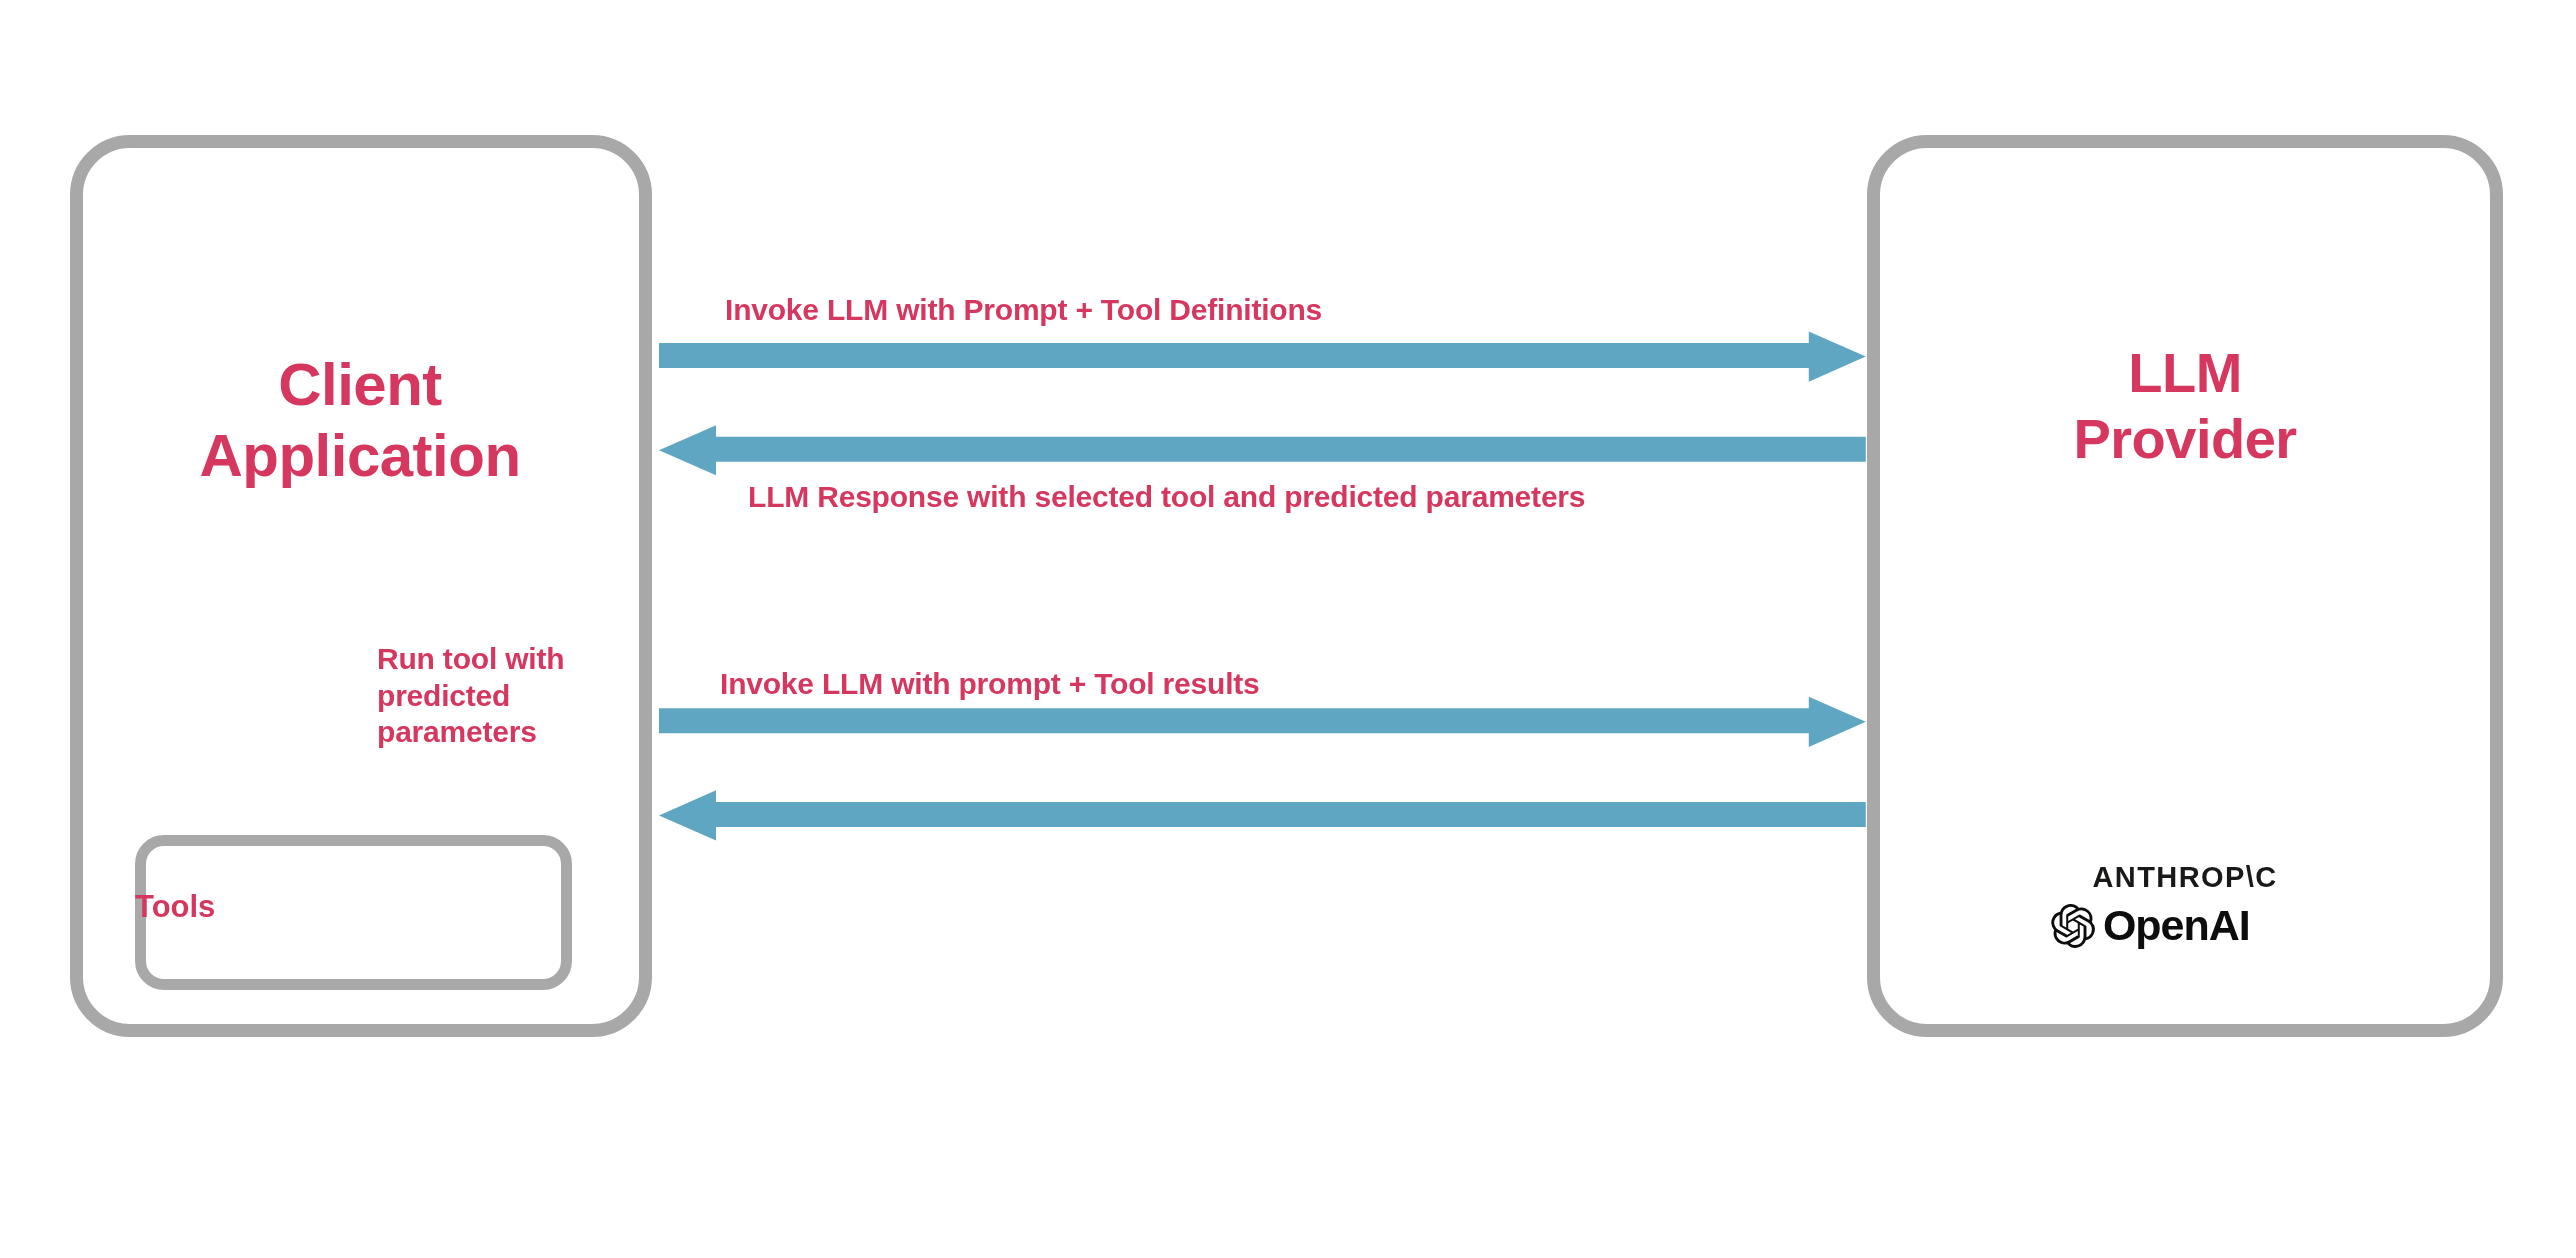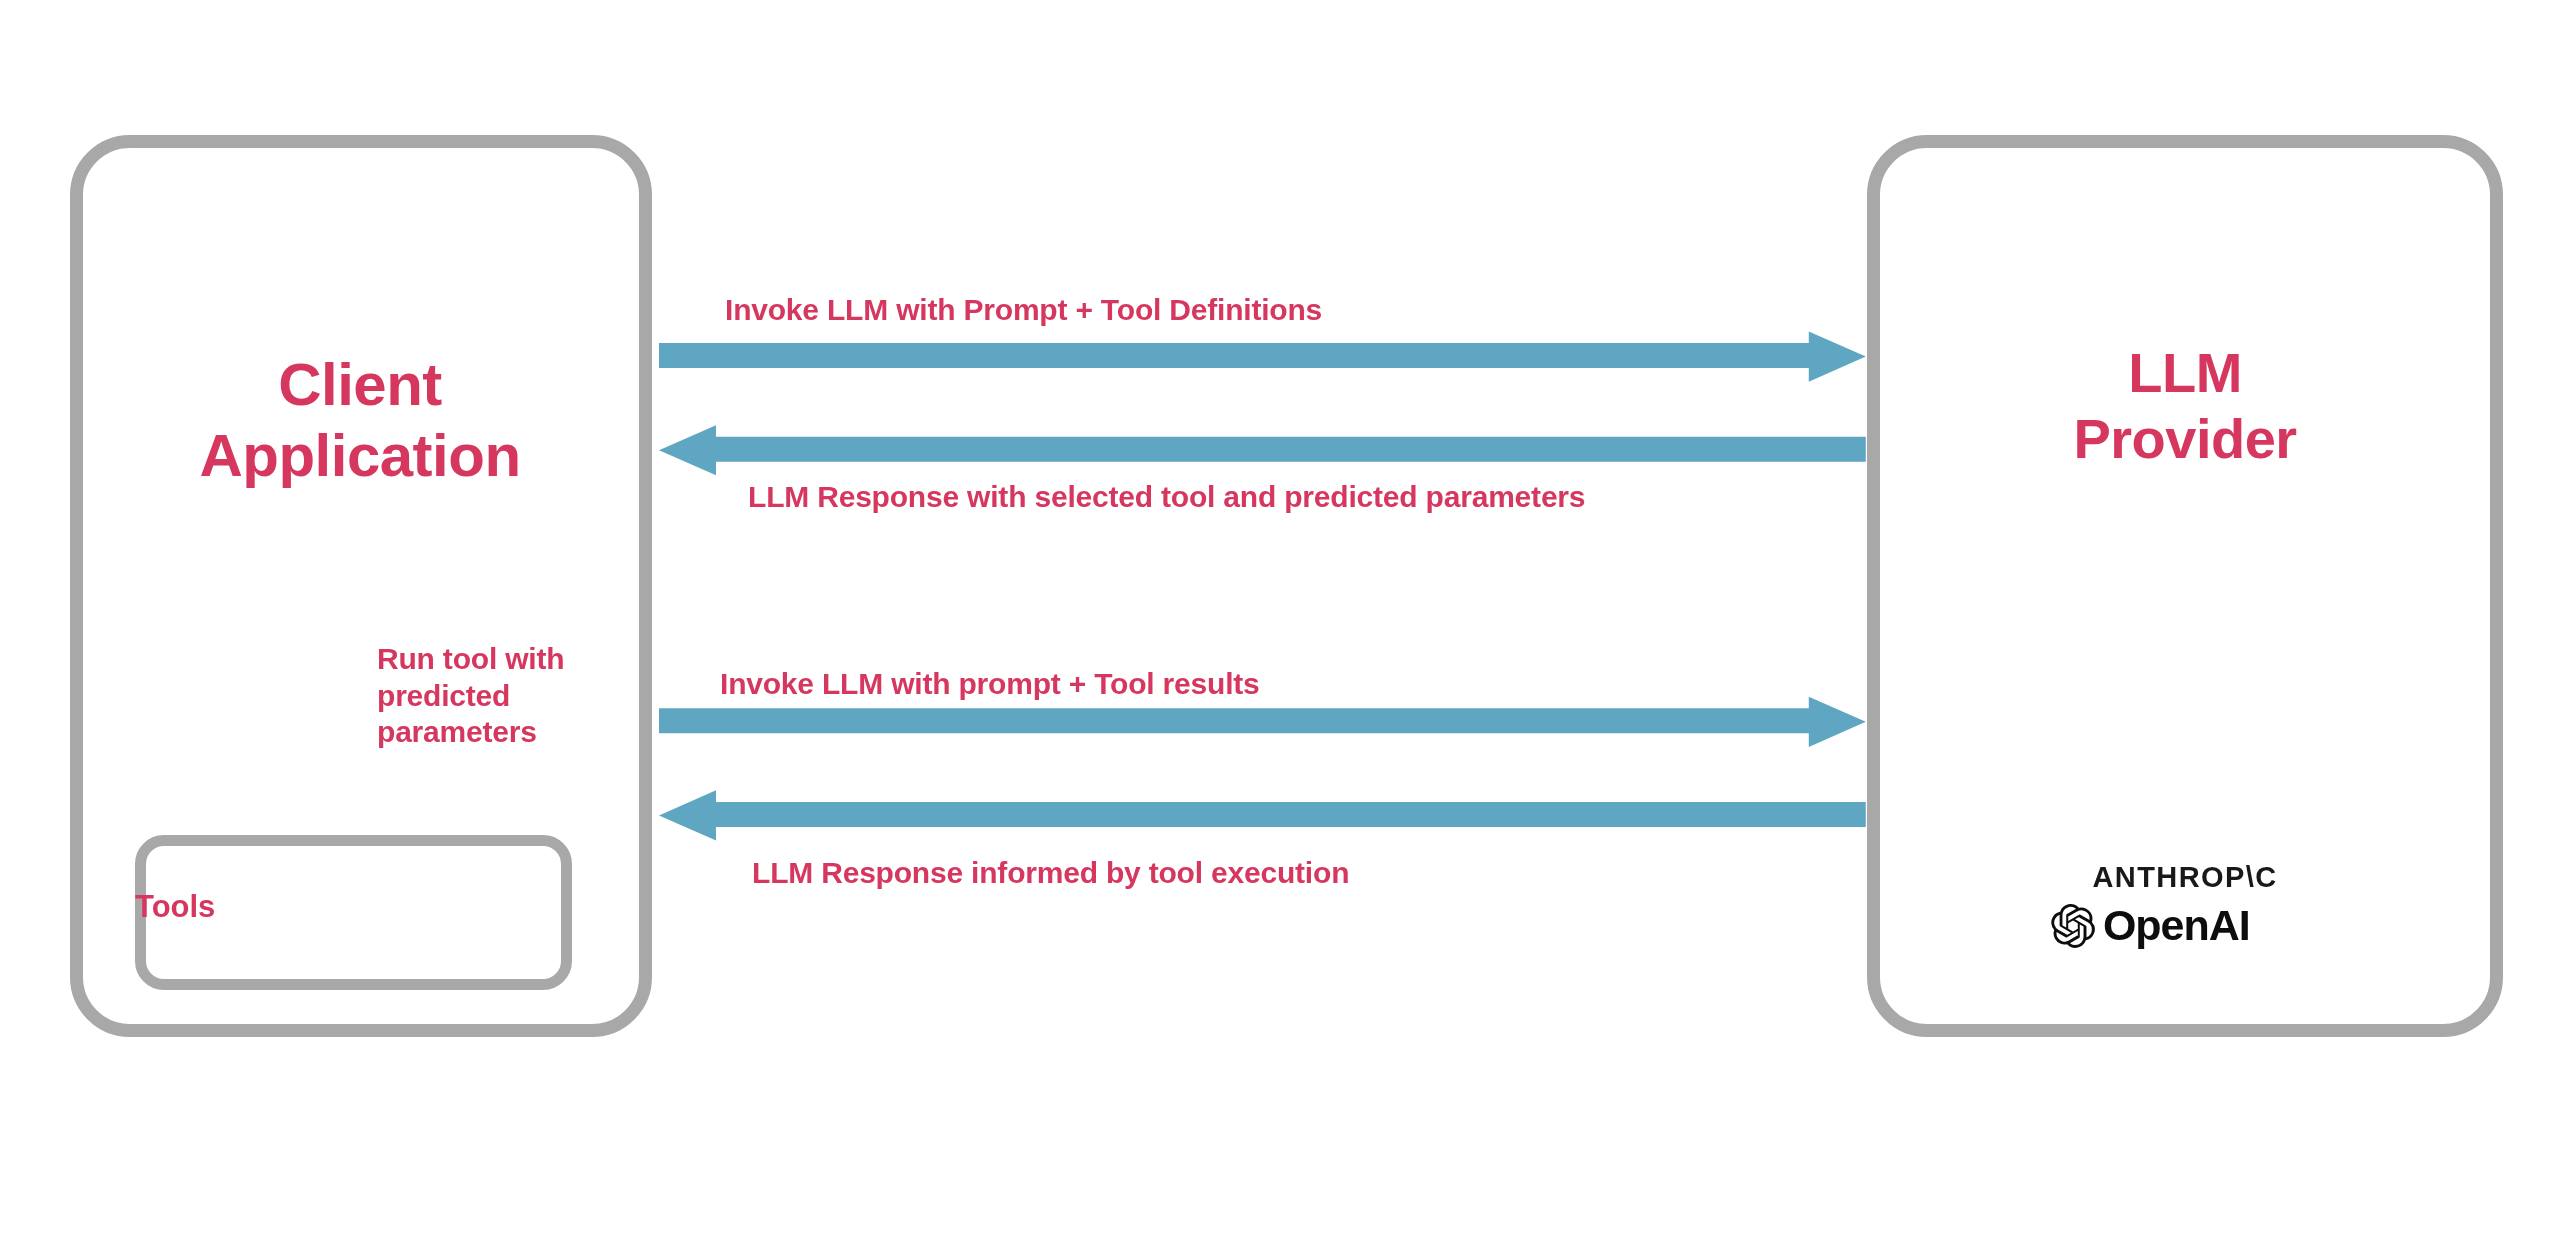--- a/index.html
+++ b/index.html
@@ -186,21 +186,20 @@
   </div>
 
   <div class="edge-label" id="lbl-invoke-1">Invoke LLM with Prompt + Tool Definitions</div>
 
   <div class="edge-label" id="lbl-response-1">LLM Response with selected tool and predicted parameters</div>
 
   <div class="edge-label wrapped" id="lbl-runtool">Run tool with predicted parameters</div>
 
   <div class="edge-label" id="lbl-invoke-2">Invoke LLM with prompt + Tool results</div>
 
-  <div class="edge-label" id="lbl-response-2">LLM Response informed by tool execution</div>
 
   <div id="anthropic-logo">ANTHROP\C</div>
 
   <div id="openai-logo">
     <svg width="44" height="44" viewBox="0 0 24 24" xmlns="http://www.w3.org/2000/svg">
       <path fill="#0d0d0d" d="M22.282 9.821a5.985 5.985 0 0 0-.516-4.91 6.046 6.046 0 0 0-6.51-2.9A6.065 6.065 0 0 0 4.981 4.18a5.985 5.985 0 0 0-3.998 2.9 6.046 6.046 0 0 0 .743 7.097 5.98 5.98 0 0 0 .51 4.911 6.051 6.051 0 0 0 6.515 2.9A5.985 5.985 0 0 0 13.26 24a6.056 6.056 0 0 0 5.772-4.206 5.99 5.99 0 0 0 3.997-2.9 6.056 6.056 0 0 0-.747-7.073zM13.26 22.43a4.476 4.476 0 0 1-2.876-1.04l.141-.081 4.779-2.758a.795.795 0 0 0 .392-.681v-6.737l2.02 1.168a.071.071 0 0 1 .038.052v5.583a4.504 4.504 0 0 1-4.494 4.494zM3.6 18.304a4.47 4.47 0 0 1-.535-3.014l.142.085 4.783 2.759a.771.771 0 0 0 .78 0l5.843-3.369v2.332a.08.08 0 0 1-.33.062L9.74 19.95a4.5 4.5 0 0 1-6.14-1.646zM2.34 7.896a4.485 4.485 0 0 1 2.366-1.973V11.6a.766.766 0 0 0 .388.677l5.815 3.355-2.02 1.168a.076.076 0 0 1-.071 0l-4.83-2.786A4.504 4.504 0 0 1 2.34 7.872zm16.597 3.855-5.833-3.387L15.119 7.2a.076.076 0 0 1 .071 0l4.83 2.791a4.494 4.494 0 0 1-.676 8.105v-5.678a.79.79 0 0 0-.407-.667zm2.01-3.023-.141-.085-4.774-2.782a.776.776 0 0 0-.785 0L9.409 9.23V6.897a.066.066 0 0 1 .028-.061l4.83-2.787a4.5 4.5 0 0 1 6.68 4.66zM8.304 12.863l-2.02-1.164a.08.08 0 0 1-.038-.057V6.075a4.5 4.5 0 0 1 7.375-3.453l-.142.08L8.7 5.46a.795.795 0 0 0-.393.681zm1.097-2.365 2.602-1.5 2.607 1.5v2.999l-2.597 1.5-2.607-1.5z"></path>
     </svg>
     <span id="openai-wordmark">OpenAI</span>
   </div>
 

